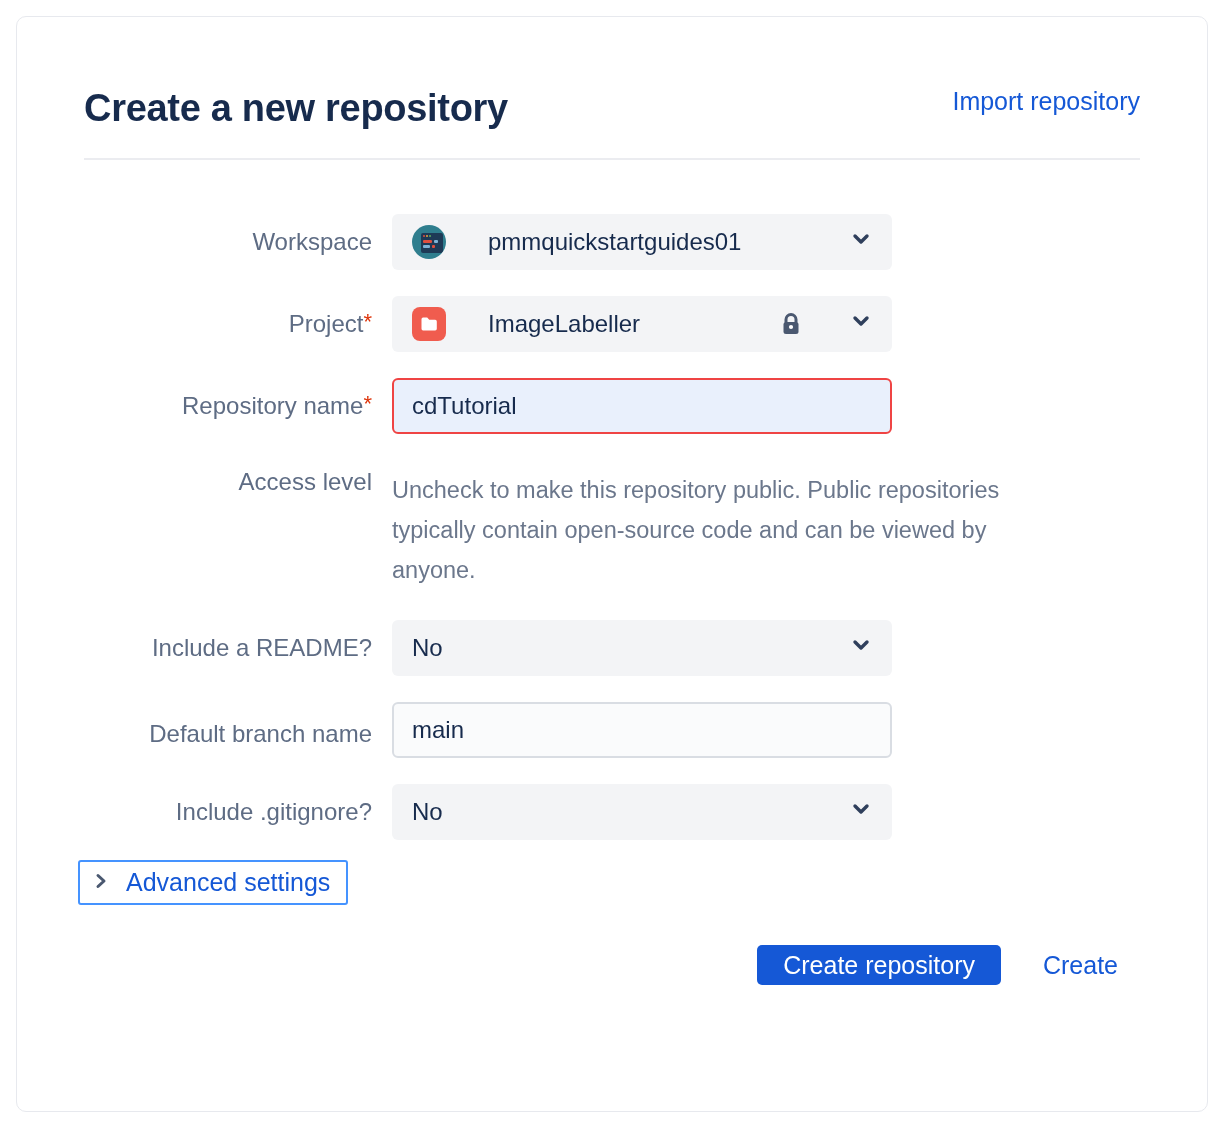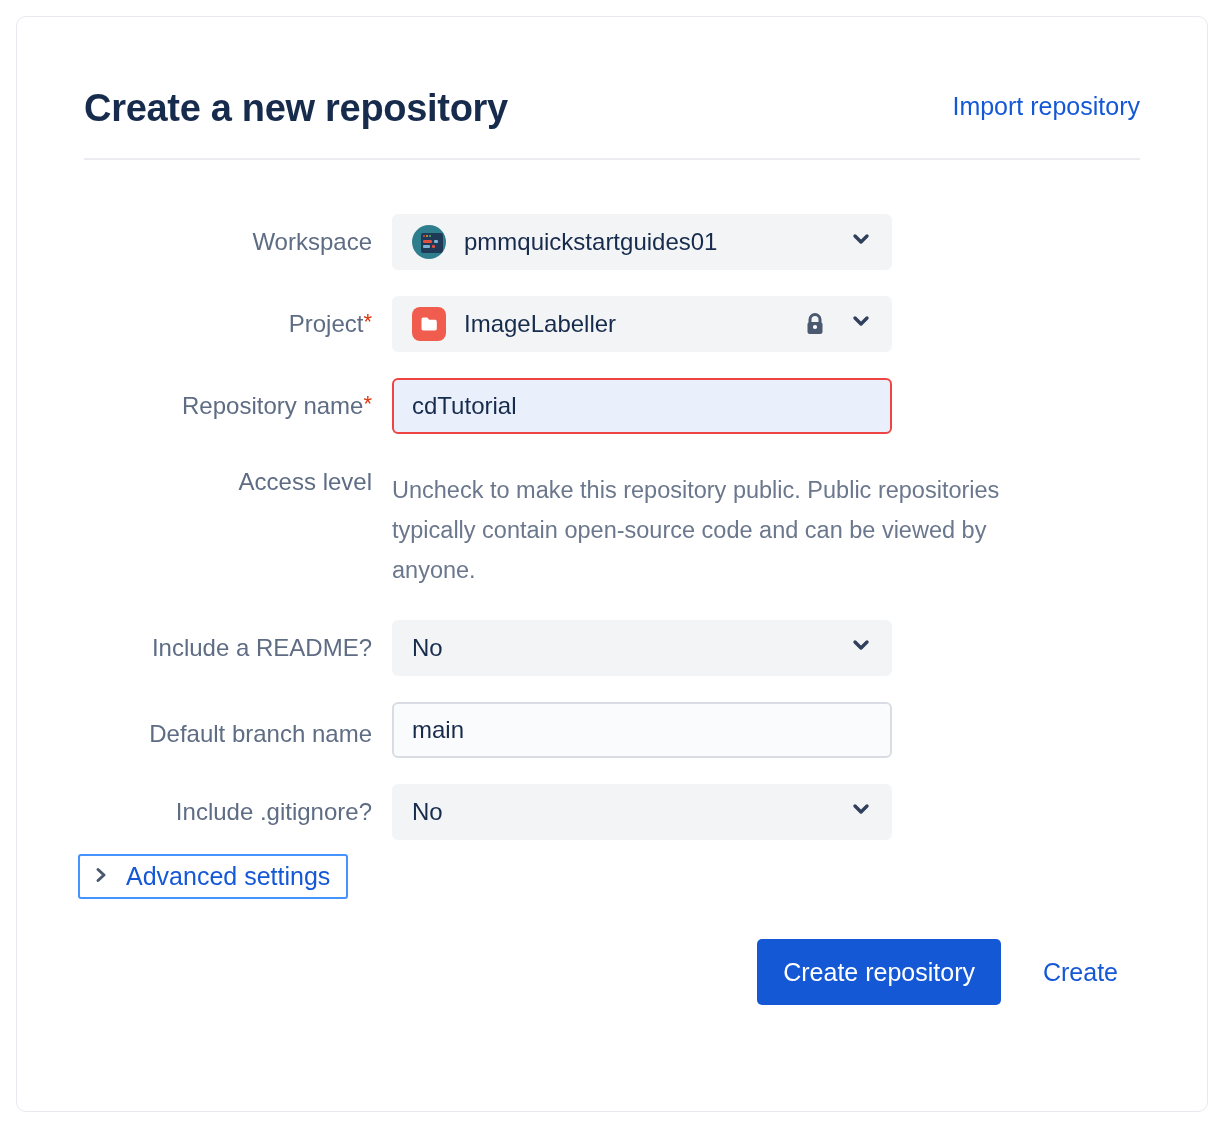--- a/index.html
+++ b/index.html
@@ -16,21 +16,21 @@
     background: #ffffff;
     border: 1px solid #E7E9EE;
     border-radius: 10px;
     padding: 0 67px;
     overflow: hidden;
   }
   .card-header {
     margin-top: 70px;
     display: flex;
     justify-content: space-between;
-    align-items: center;
+    align-items: flex-start;
   }
   .page-title {
     font-size: 38px;
     font-weight: 700;
     color: #172B4D;
     letter-spacing: -0.3px;
   }
   .import-link {
     font-size: 25px;
     color: #1558D6;
@@ -67,20 +67,21 @@
   .select-control {
     height: 56px;
     background: #F3F4F6;
     border-radius: 6px;
     display: flex;
     align-items: center;
     padding: 0 20px;
     font-size: 24px;
     color: #172B4D;
     cursor: pointer;
+    gap: 24px;
   }
   .select-control .value-text { margin-left: 0; }
   .icon-gap { margin-right: 18px; }
   .spacer { margin-left: auto; }
 
   .text-input {
     width: 100%;
     height: 56px;
     border-radius: 6px;
     font-size: 24px;
@@ -159,38 +160,39 @@
   }
 
   .advanced-box {
     display: inline-flex;
     align-items: center;
     gap: 16px;
     border: 2px solid #4593FF;
     border-radius: 3px;
     padding: 6px 16px 6px 12px;
     margin-left: -6px;
+    margin-top: 6px;
     cursor: pointer;
     background: #ffffff;
   }
   .advanced-label {
     font-size: 25px;
     color: #1558D6;
   }
 
   .footer {
     margin-top: 40px;
     display: flex;
     justify-content: flex-end;
     align-items: center;
     gap: 42px;
     padding-right: 22px;
   }
   .create-btn {
-    height: 66px;
+    height: 40px;
     background: #1558D6;
     color: #ffffff;
     border: none;
     border-radius: 5px;
     font-size: 25px;
     font-family: "Liberation Sans", sans-serif;
     padding: 0 26px;
     cursor: pointer;
   }
   .cancel-link {

